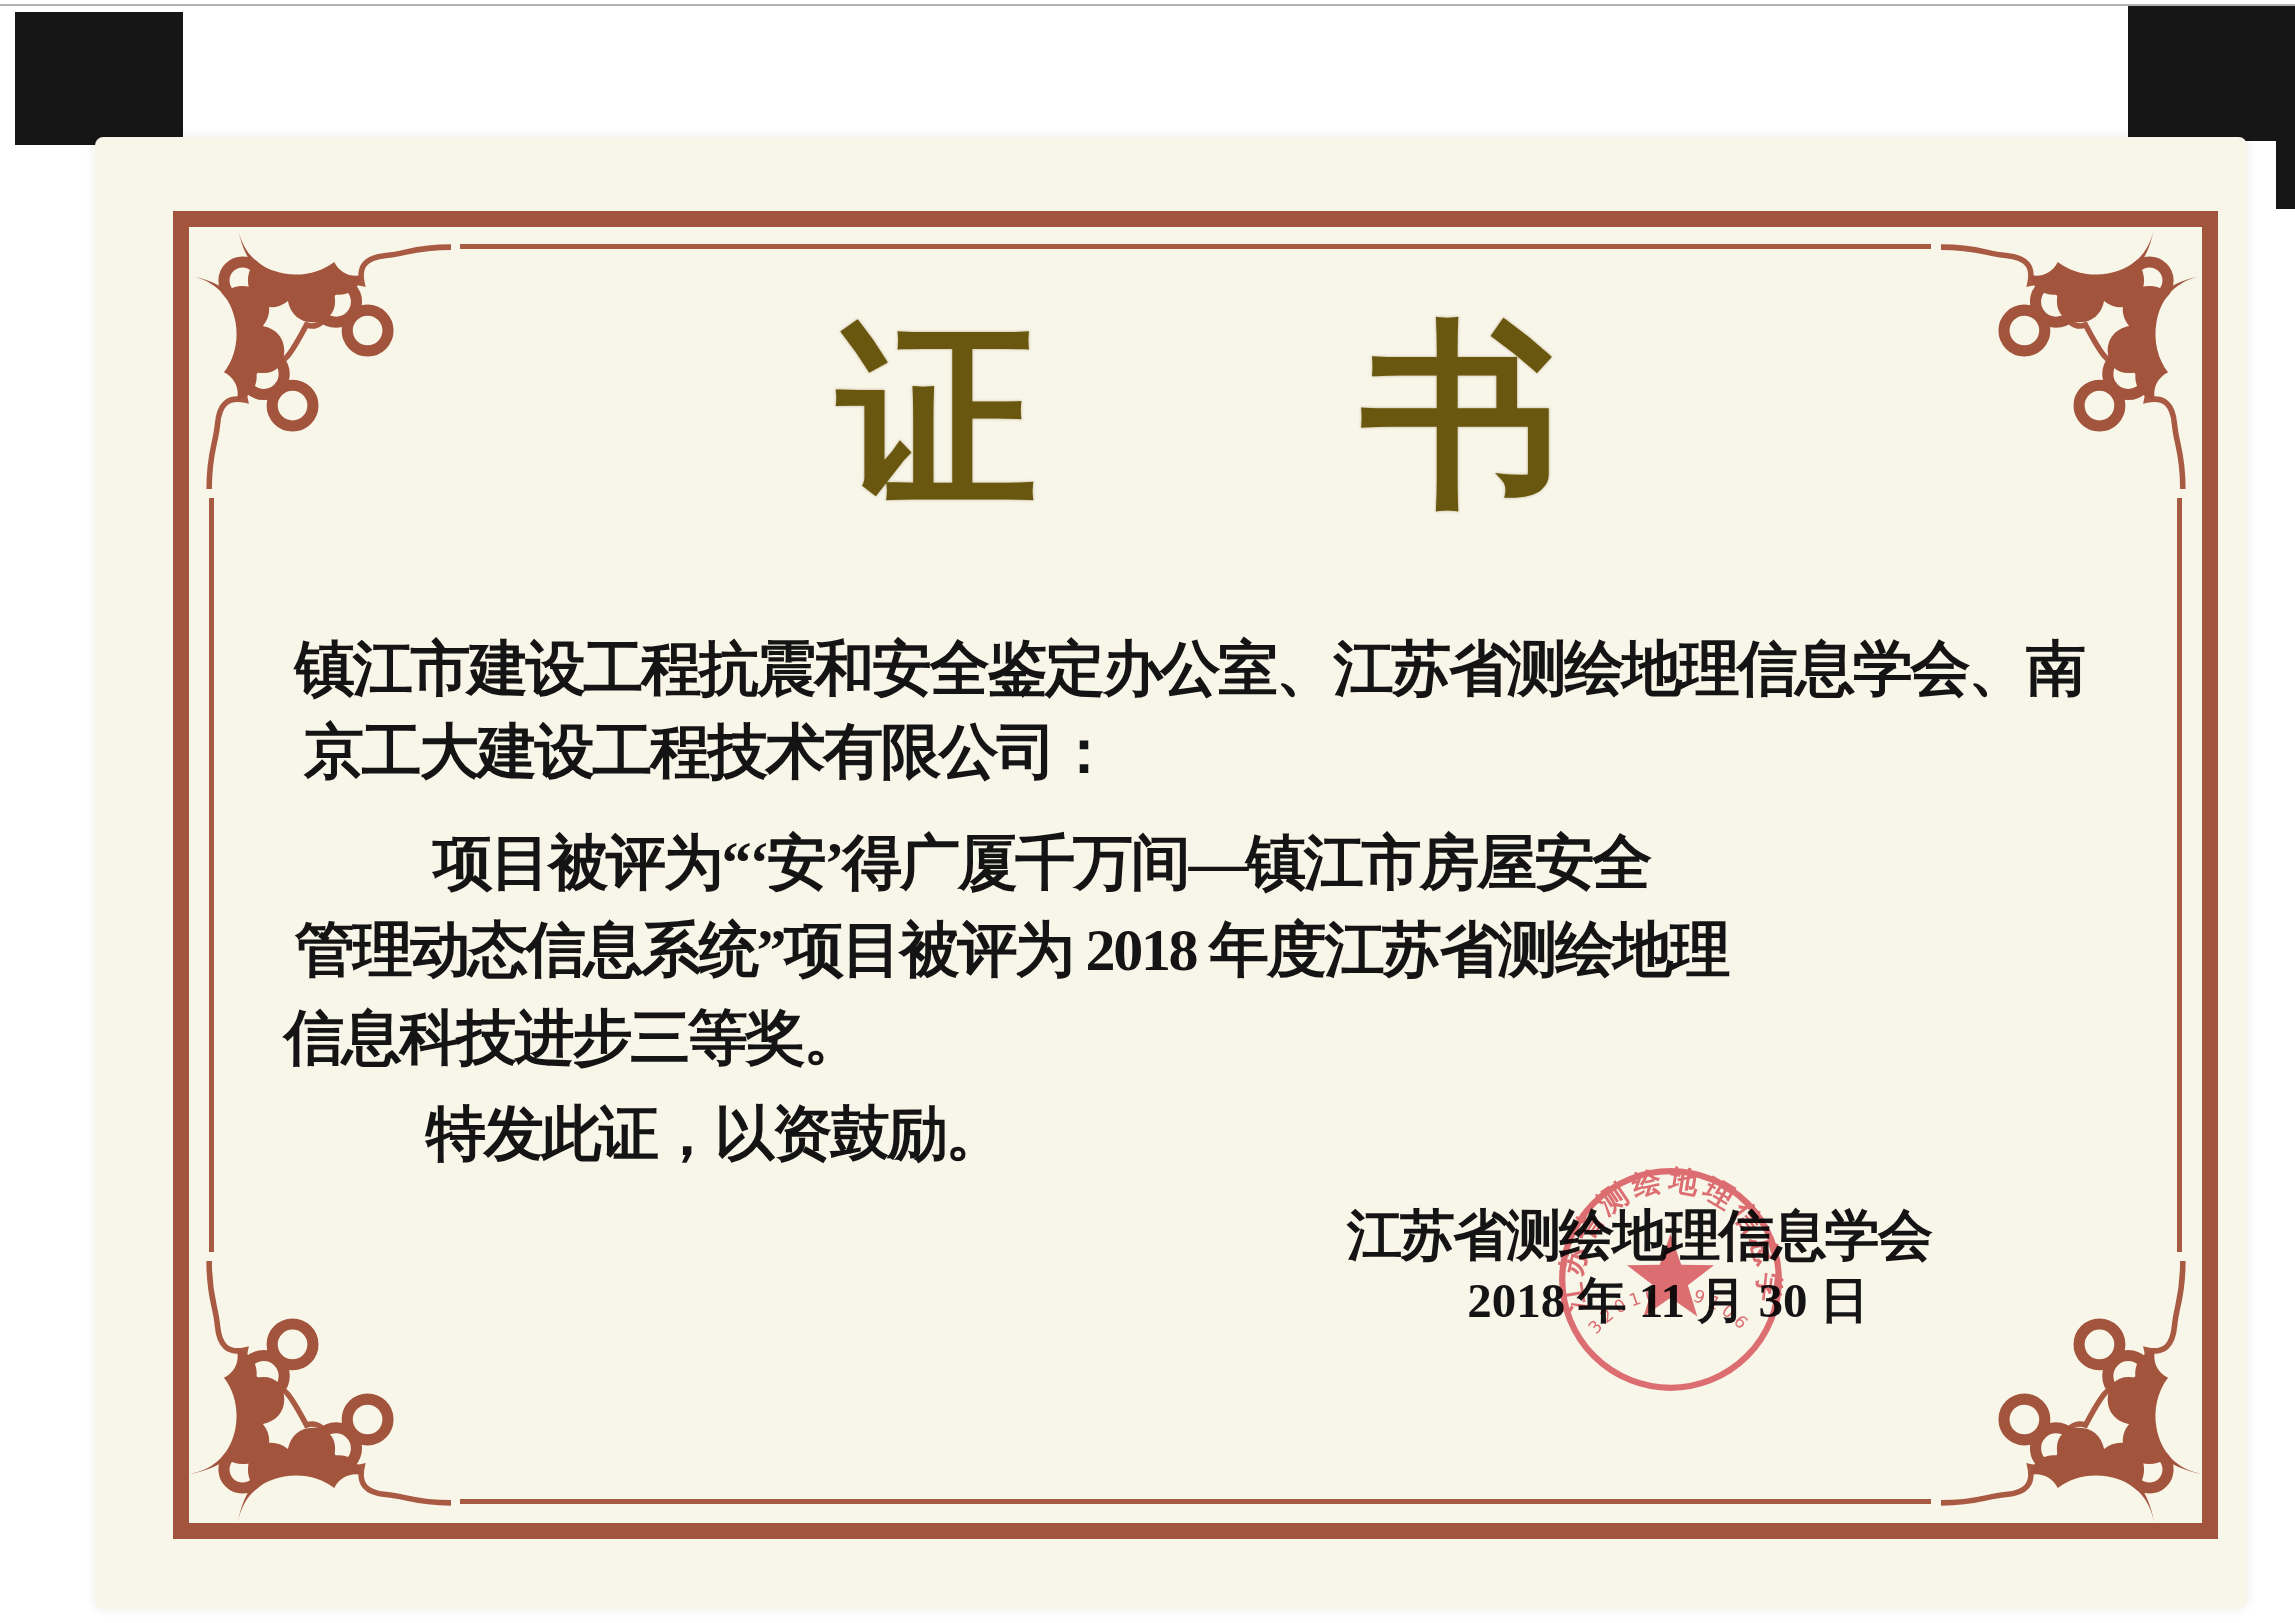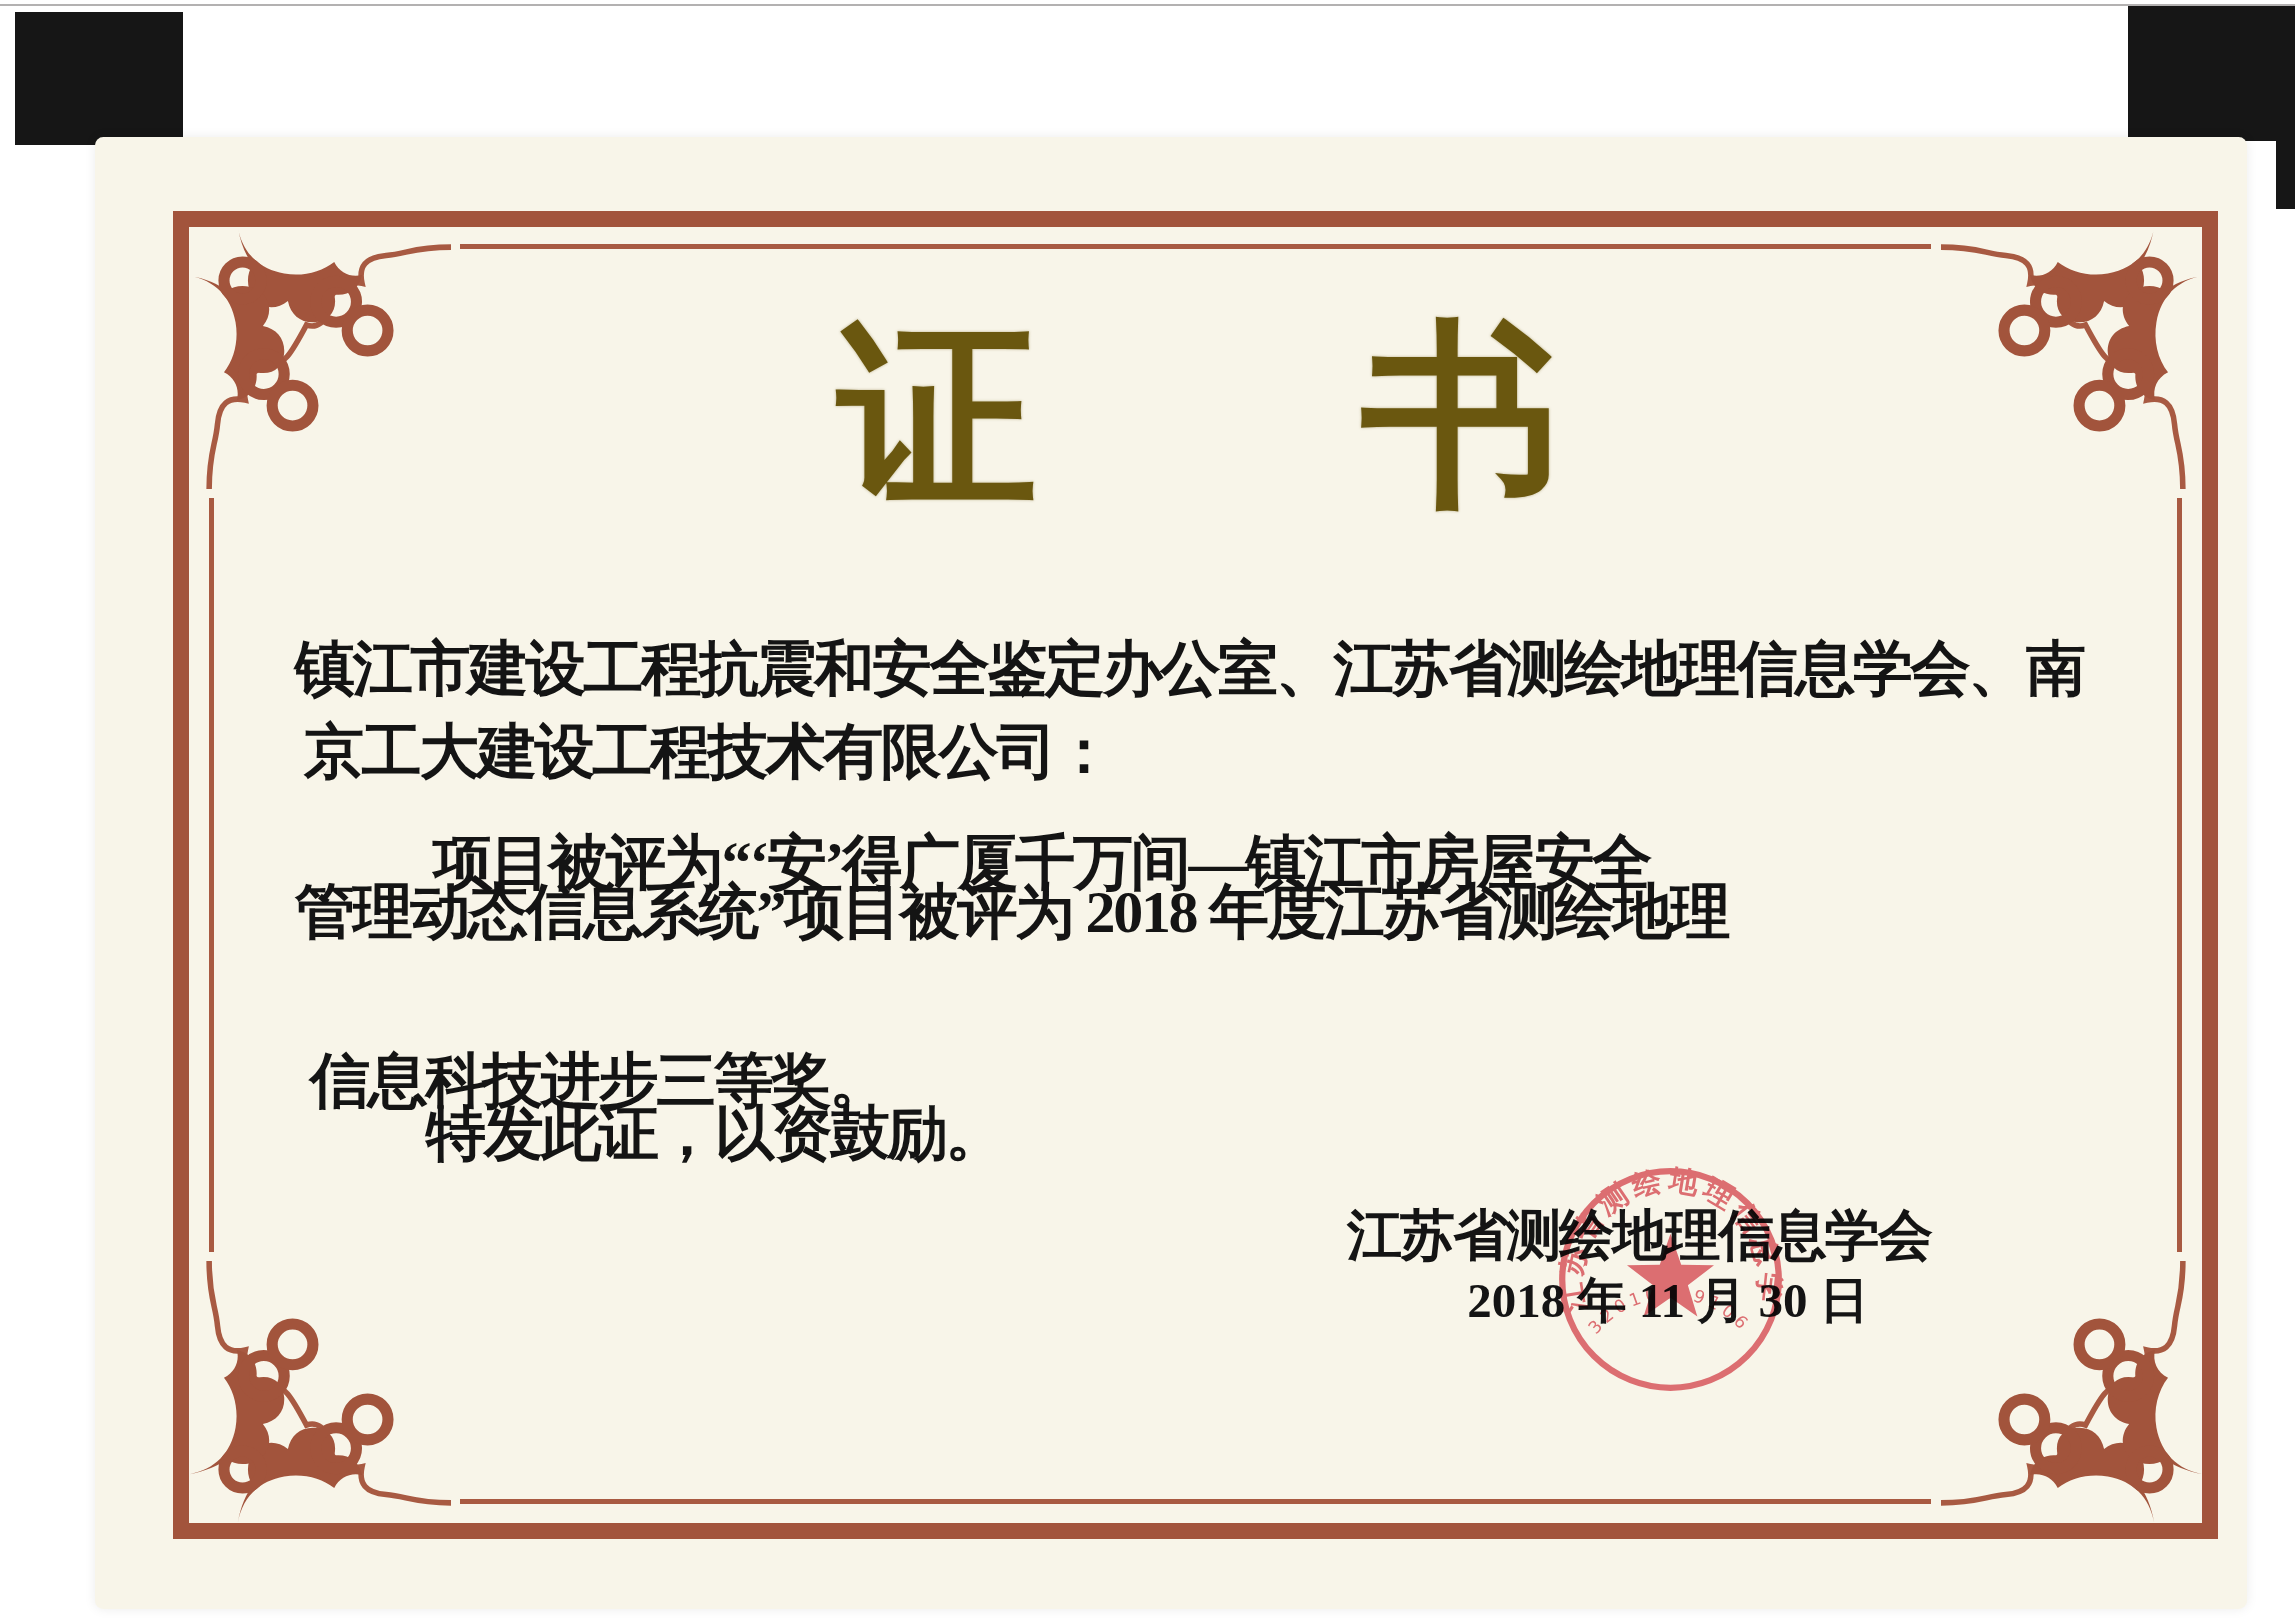--- a/index.html
+++ b/index.html
@@ -53,22 +53,22 @@
     text-shadow:0 0 2.8px rgba(106,87,15,0.45);
   }
   
   .bline{
     color:var(--ink);font-size:60px;line-height:69px;height:69px;
     letter-spacing:-2.3px;white-space:nowrap;font-weight:600;
   }
   .l1{left:295px;top:635px;}
   .l2{left:295px;top:718px;margin-left:9px;}
   .l3{left:433px;top:829px;}
-  .l4{left:295px;top:878px;font-family:Liberation Serif, serif;}
-  .l5{left:310px;top:1004px;margin-top:43px;}
+  .l4{left:295px;top:916px;font-family:Liberation Serif, serif;}
+  .l5{left:284px;top:1004px;}
   .l6{left:426px;top:1100px;}
   .issuer{
     left:1639px;top:1206px;transform:translateX(-50%);
     color:var(--ink);font-size:55px;line-height:59px;letter-spacing:-1.9px;
     white-space:nowrap;font-weight:700;
   }
   .date{
     left:1668px;top:1274px;transform:translateX(-50%);
     color:var(--ink);font-size:49px;line-height:53px;white-space:nowrap;font-weight:600;
   }

